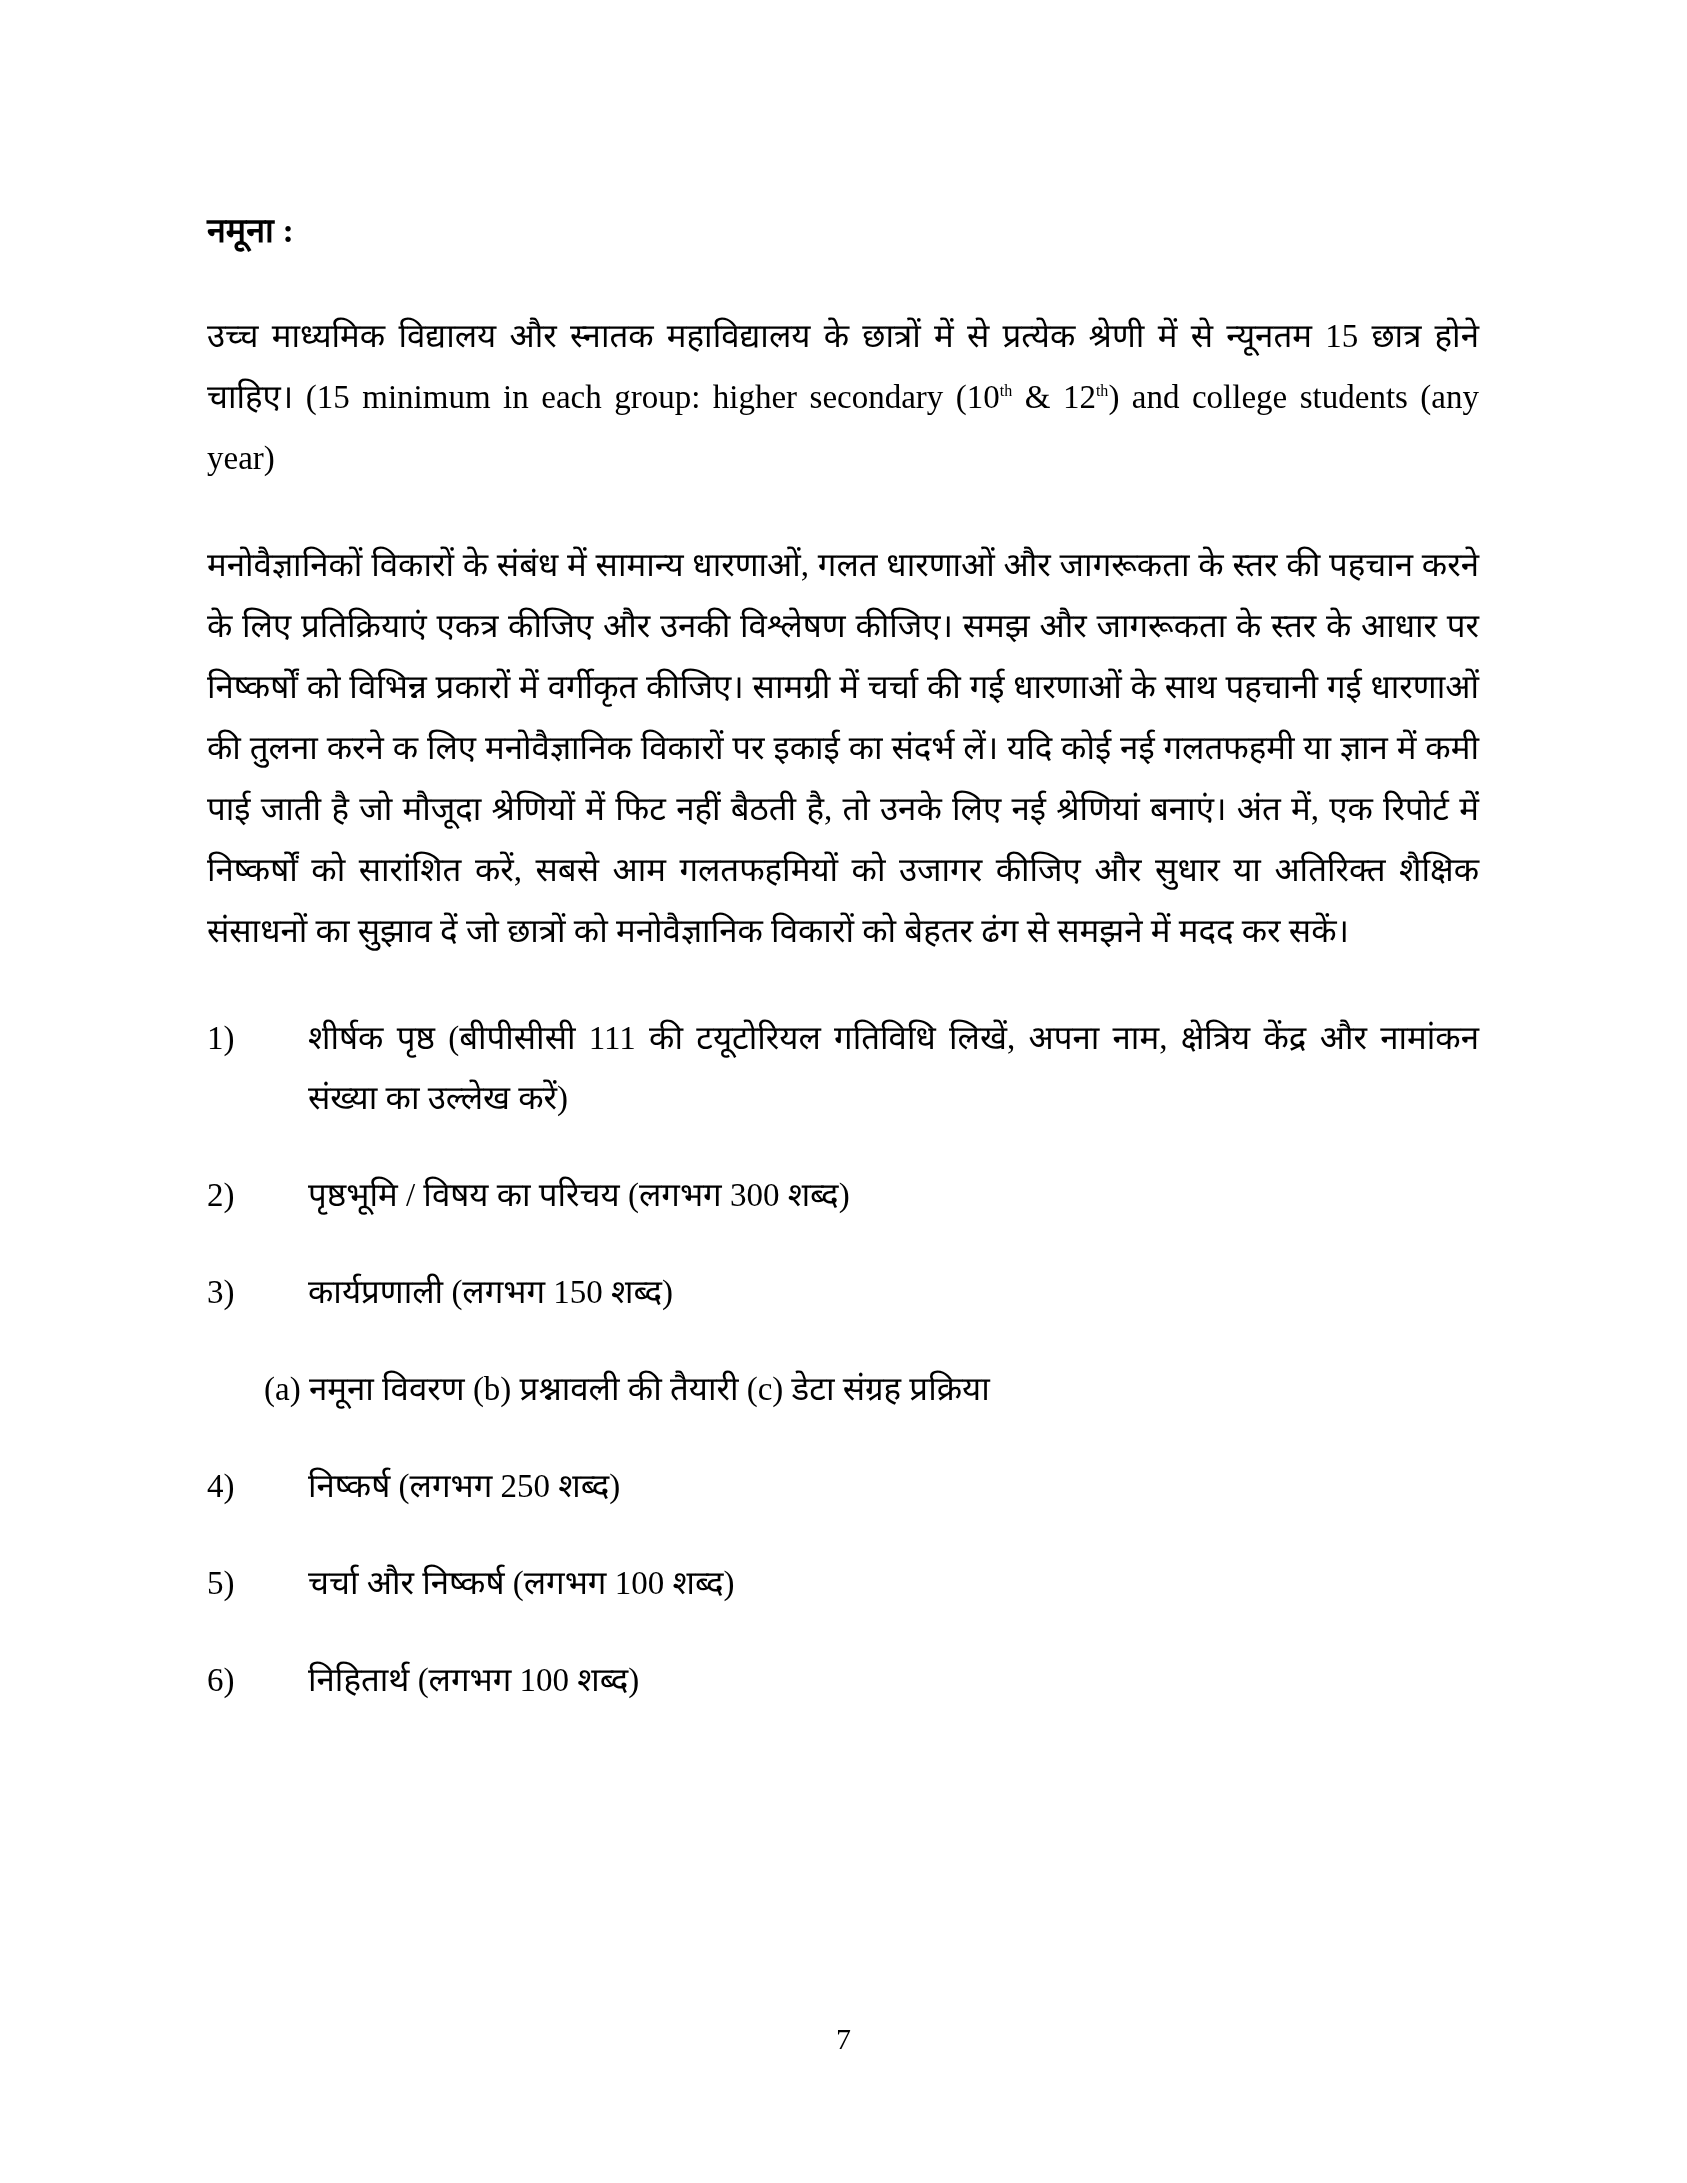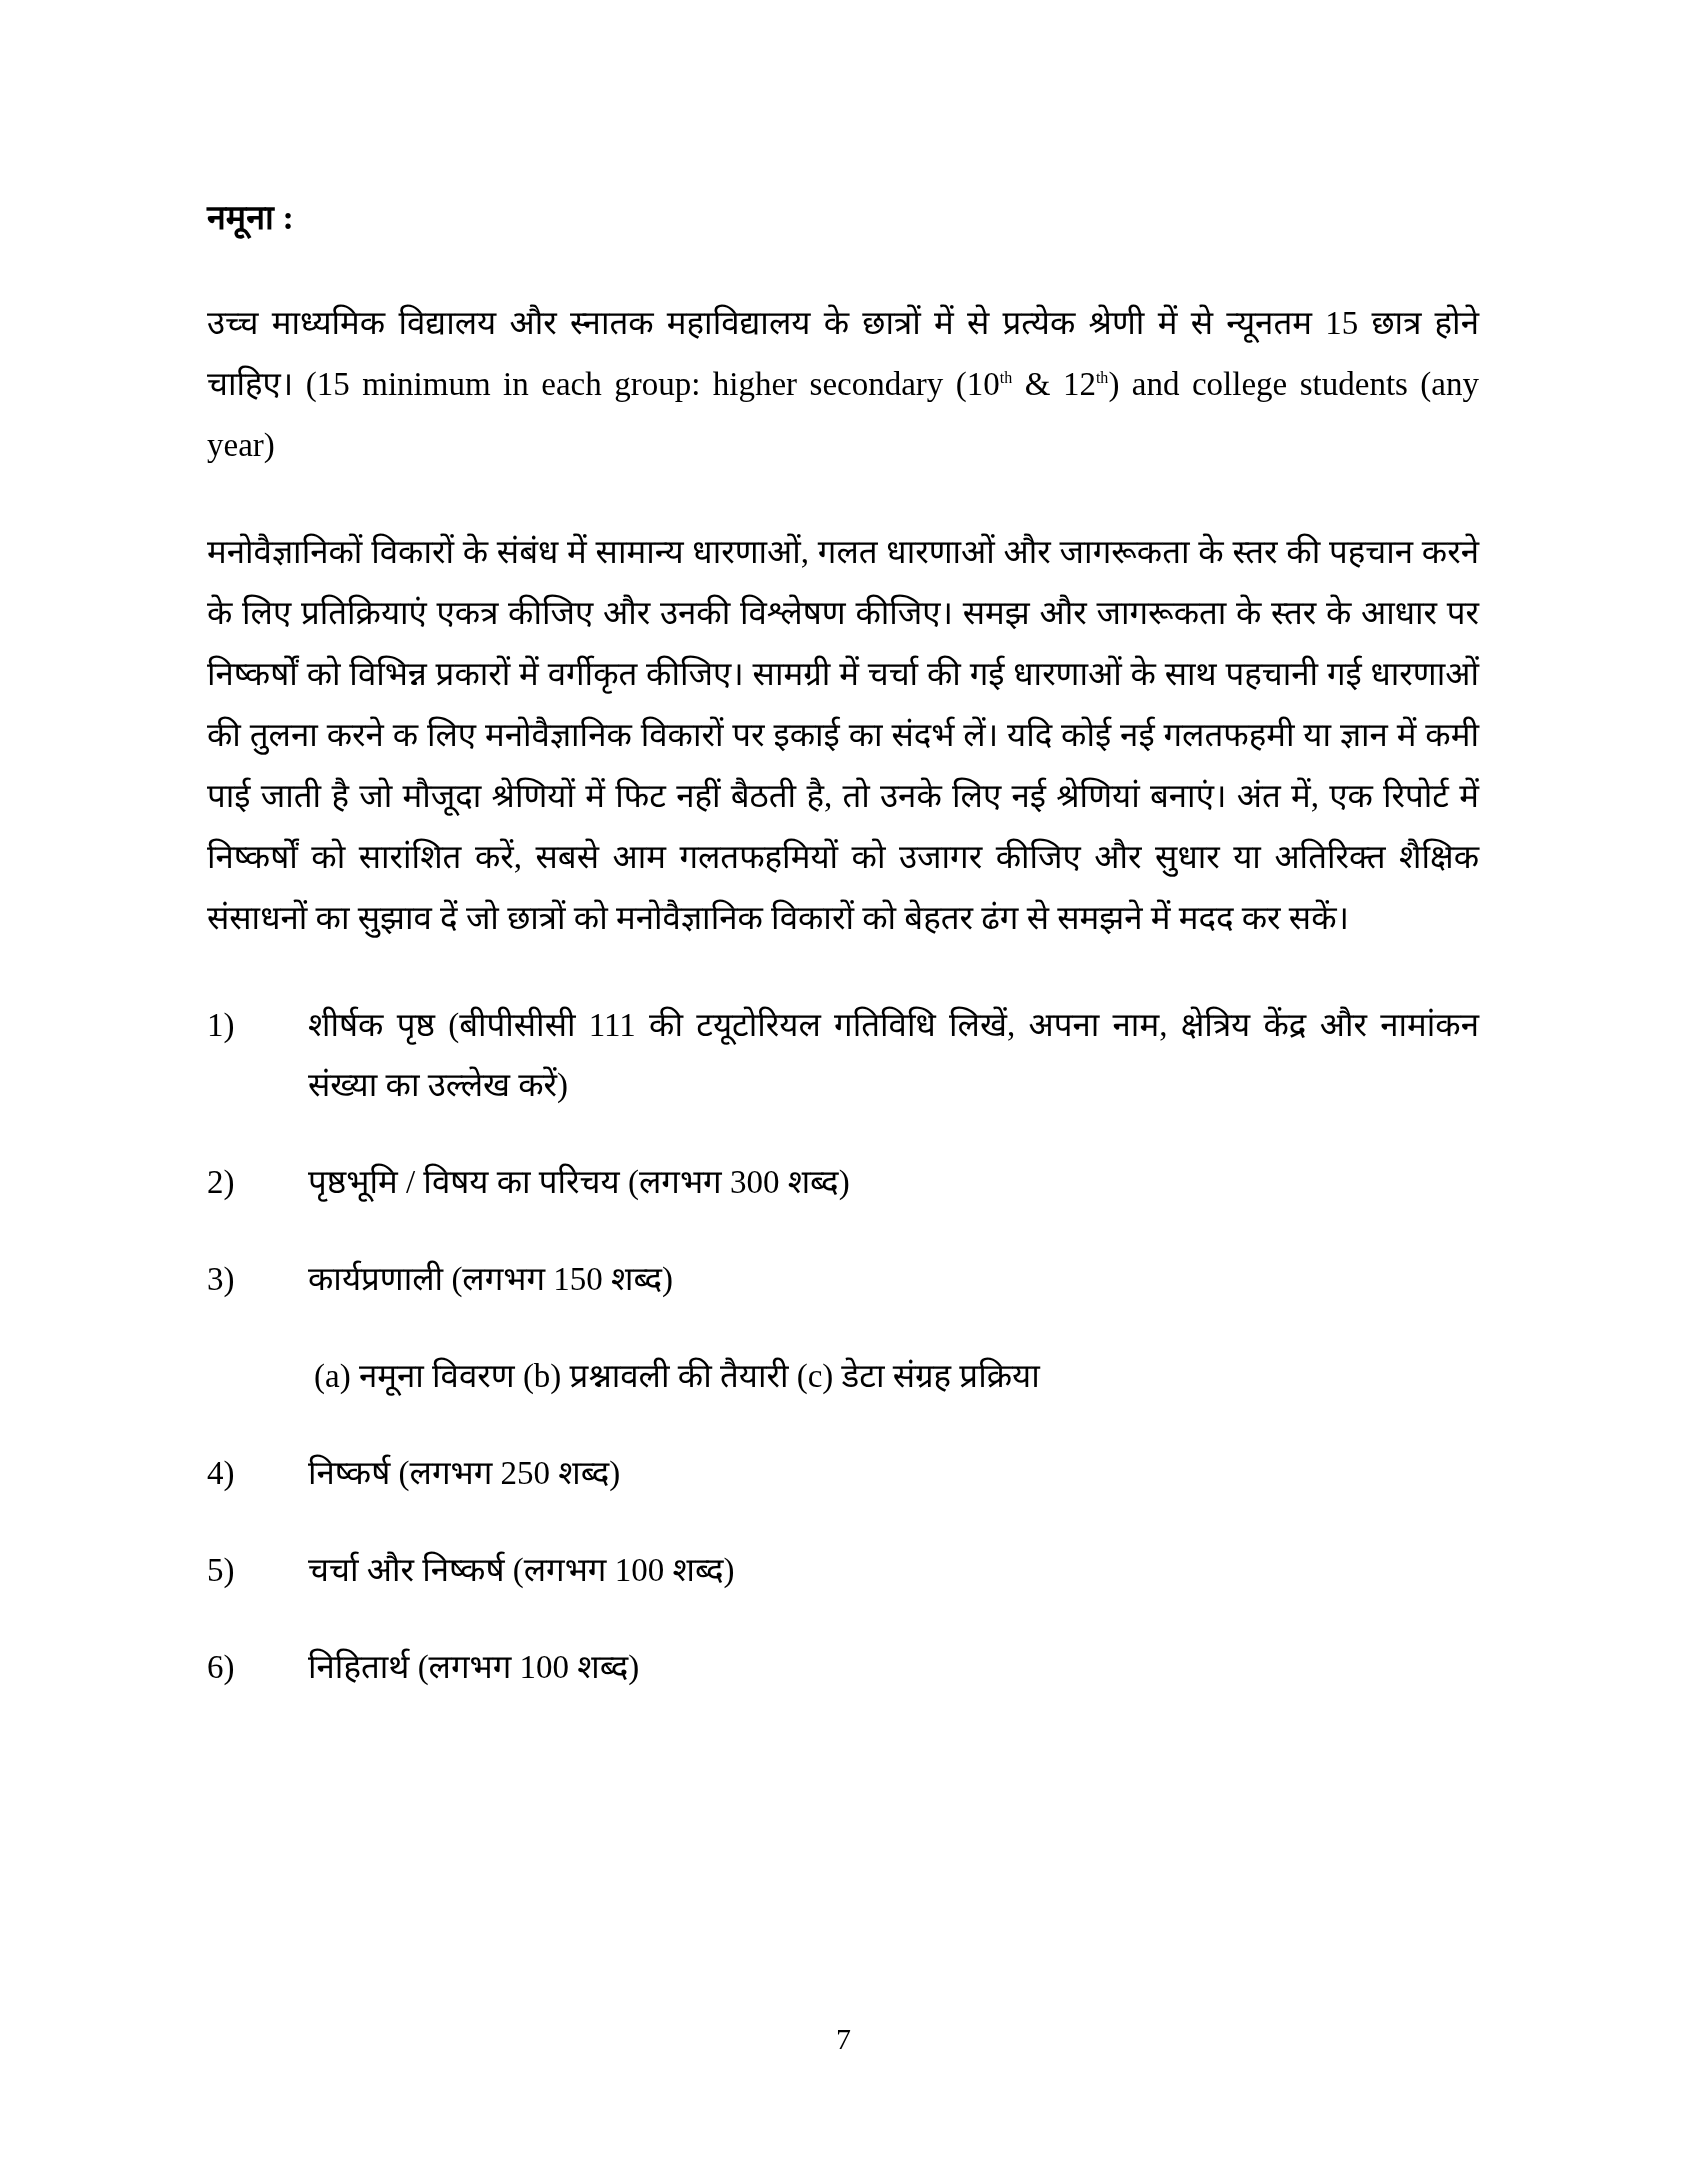--- a/index.html
+++ b/index.html
@@ -8,21 +8,21 @@
     position: relative;
     width: 1687px;
     height: 2183px;
     background: #ffffff;
     color: #000000;
     font-family: "Liberation Serif", "DejaVu Serif", serif;
     overflow: hidden;
   }
   .content {
     position: absolute;
-    top: 195px;
+    top: 208px;
     left: 207px;
     width: 1272px;
   }
   .doc-heading {
     font-weight: bold;
     font-size: 34px;
     line-height: 46px;
     margin-bottom: 52px;
     text-align: left;
   }
@@ -45,21 +45,21 @@
     text-align: left;
   }
   .list-text {
     flex: 1 1 auto;
     text-align: justify;
     text-align-last: left;
   }
   .sub-line {
     font-size: 33px;
     line-height: 60px;
-    margin: 37px 0 37px 107px;
+    margin: 37px 0 37px 57px;
     text-align: left;
   }
   .page-number {
     position: absolute;
     top: 2019px;
     left: 0;
     right: 0;
     text-align: center;
     font-size: 30px;
     line-height: 40px;

